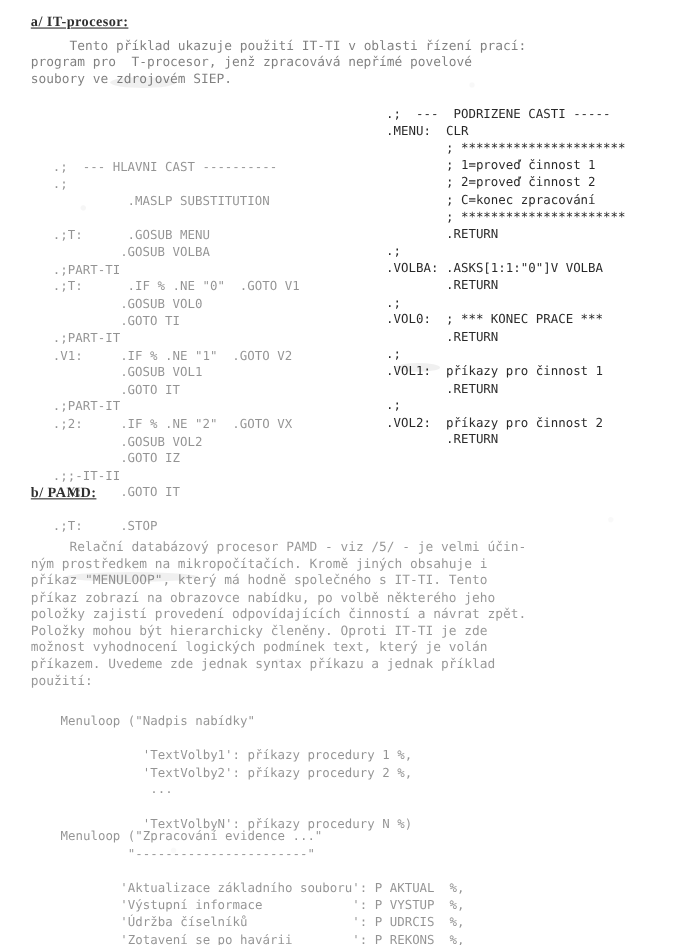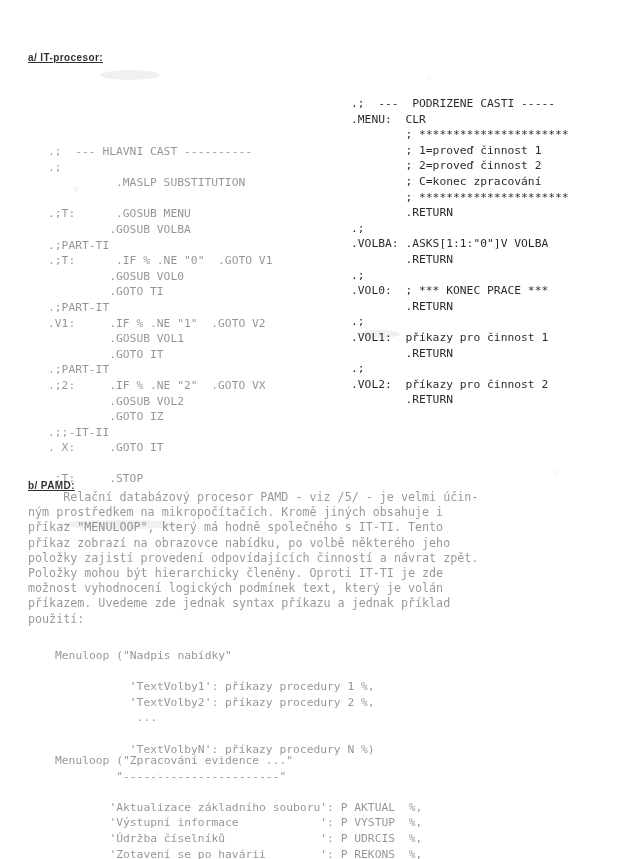--- a/index.html
+++ b/index.html
@@ -29,28 +29,27 @@
       radial-gradient(circle at 12% 22%, rgba(0,0,0,0.05) 0 2px, transparent 3px),
       radial-gradient(circle at 68% 9%, rgba(0,0,0,0.04) 0 2px, transparent 3px),
       radial-gradient(circle at 40% 70%, rgba(0,0,0,0.04) 0 2px, transparent 3px),
       radial-gradient(circle at 88% 55%, rgba(0,0,0,0.035) 0 2px, transparent 3px),
       radial-gradient(circle at 25% 90%, rgba(0,0,0,0.035) 0 2px, transparent 3px);
     opacity: .7;
   }
 
   .sec-head {
     position: absolute;
-    font-family: Liberation Sans, sans-serif;
+    font-family: Liberation Serif, serif;
     font-weight: bold;
-    font-size: 10px;
+    font-size: 13px;
     letter-spacing: .4px;
     text-decoration: underline;
     color: #111;
     opacity: .85;
-    margin-top: 40px;
   }
 
   .para {
     position: absolute;
     font-family: "DejaVu Sans Mono", monospace;
     font-size: 11.7px;
     line-height: 15.2px;
     color: #1c1c1c;
     white-space: pre-wrap;
     text-align: justify;
@@ -78,20 +77,23 @@
     pointer-events: none;
   }
 </style>
 </head>
 <body>
 
 <div class="page">
 
   <div class="sec-head" style="left:28px; top:12px;">a/ IT-procesor:</div>
 
+  <div class="para fade1" style="left:28px; top:34px; width:575px;">     Tento příklad ukazuje použití IT-TI v oblasti řízení prací:
+program pro  T-procesor, jenž zpracovává nepřímé povelové
+soubory ve zdrojovém SIEP.</div>
 
   <div class="code fade2" style="left:48px; top:96px;">.;  --- HLAVNI CAST ----------
 .;
           .MASLP SUBSTITUTION
 
 .;T:      .GOSUB MENU
          .GOSUB VOLBA
 .;PART-TI
 .;T:      .IF % .NE "0"  .GOTO V1
          .GOSUB VOL0

